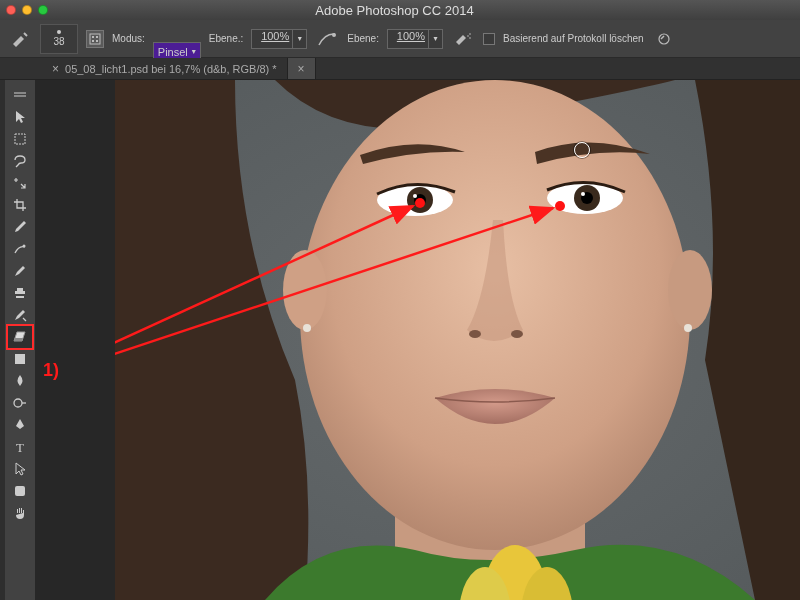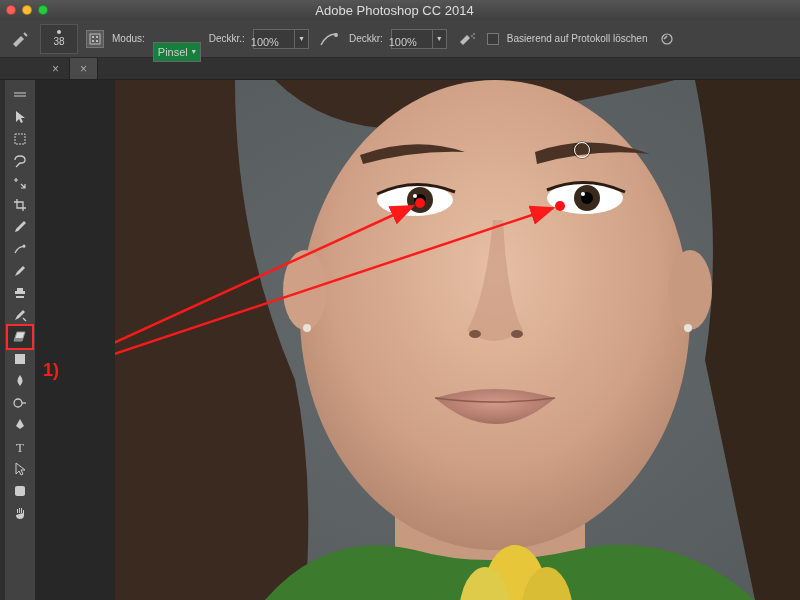--- a/index.html
+++ b/index.html
@@ -8,23 +8,23 @@
   .dots { display: flex; gap: 6px; }
   .dot { width: 10px; height: 10px; border-radius: 50%; border: 0.5px solid rgba(0,0,0,.3); }
   .dot.red { background:#ff5f56; } .dot.yellow { background:#ffbd2e; } .dot.green { background:#27c93f; }
   .title { position: absolute; left: 0; right: 11px; text-align: center; color: #ddd; font-size: 13px; font-weight: 500; pointer-events: none; }
   .optionsbar { height: 38px; background: #424242; border-bottom: 1px solid #2a2a2a; display: flex; align-items: center; gap: 8px; padding: 0 8px; }
   .opt-icon { width: 24px; height: 24px; display: flex; align-items: center; justify-content: center; }
   .brush-preview { width: 38px; height: 30px; background:#3a3a3a; border:1px solid #555; display:flex; flex-direction:column; align-items:center; justify-content:center; }
   .brush-dot { width:4px; height:4px; border-radius:50%; background:#ccc; margin-bottom:2px; }
   .brush-size { font-size:10px; color:#ccc; }
   .opt-label { color:#ccc; font-size:10px; }
-  .opt-select { height:20px; background:#15803d; border:1px solid #666; color:#ccc; font-size:11px; padding:0 4px; display:flex; align-items:center; gap:4px;margin-top:26px; }
+  .opt-select { height:20px; background:#4c1d95; border:1px solid #666; color:#ccc; font-size:11px; padding:0 4px; display:flex; align-items:center; gap:4px;margin-top:26px; }
   .opt-select .caret { font-size:8px; }
-  .opt-input { width:42px; height:20px; background:#3a3a3a; border:1px solid #666; color:#ccc; font-size:11px; text-align:right; padding-right:15px; display:flex; align-items:flex-end; justify-content:flex-end; }
+  .opt-input { width:42px; height:20px; background:#3a3a3a; border:1px solid #666; color:#ccc; font-size:11px; text-align:right; padding-right:3px; display:flex; align-items:flex-start; justify-content:flex-end;text-decoration:underline; }
   .drop-btn { width:14px; height:20px; background:#3a3a3a; border:1px solid #666; border-left:none; display:flex; align-items:center; justify-content:center; font-size:8px; }
   .checkbox { width:12px; height:12px; border:1px solid #777; background:#3a3a3a; }
   .tabbar { height: 22px; background:#313131; border-bottom:1px solid #222; display:flex; align-items:stretch; padding-left:42px; }
   .tab { display:flex; align-items:center; gap:6px; padding:0 10px; font-size:11px; color:#ccc; border-right:1px solid #222; }
   .tab.inactive { background:#313131; color:#aaa; }
   .tab.active { background:#4a4a4a; color:#eee; }
   .tab .close { font-size:12px; color:#aaa; }
   .workspace { display:flex; height:520px; }
   .toolgutter { width:5px; background:#2e2e2e; }
   .toolbar { width:30px; background:#424242; display:flex; flex-direction:column; align-items:center; padding-top:4px; }
@@ -69,34 +69,34 @@
         <rect x="7" y="3" width="2" height="2" fill="#bbb"></rect>
         <rect x="3" y="7" width="2" height="2" fill="#bbb"></rect>
         <rect x="7" y="7" width="2" height="2" fill="#bbb"></rect>
       </svg>
   </div>
   <span class="opt-label">Modus:</span>
   <div class="opt-select">
     <span>Pinsel</span>
       <span class="caret">▾</span>
   </div>
-  <span class="opt-label">Deckkr.:</span>
+  <span class="opt-label">Ebene.:</span>
   <div style="display:flex">
     <div class="opt-input">
         <span>100%</span>
       </div>
     <div class="drop-btn">▾</div>
   </div>
   <div class="opt-icon">
     <svg width="20" height="16" viewBox="0 0 20 16">
         <path d="M2 14 Q8 2 18 3" stroke="#bbb" fill="none" stroke-width="1.5"></path>
         <circle cx="17" cy="4" r="2" fill="#bbb"></circle>
       </svg>
   </div>
-  <span class="opt-label">Deckkr:</span>
+  <span class="opt-label">Ebene:</span>
   <div style="display:flex">
     <div class="opt-input">
         <span>100%</span>
       </div>
     <div class="drop-btn">▾</div>
   </div>
   <div class="opt-icon">
     <svg width="20" height="16" viewBox="0 0 20 16">
         <path d="M3 11 L10 4 L13 7 L6 14 Z" fill="#bbb"></path>
         <circle cx="15" cy="5" r="0.8" fill="#bbb"></circle>
@@ -110,20 +110,21 @@
     <svg width="20" height="16" viewBox="0 0 20 16">
         <circle cx="10" cy="8" r="5" fill="none" stroke="#bbb" stroke-width="1.2"></circle>
         <path d="M7 8 L10 5" stroke="#bbb" stroke-width="1.5"></path>
       </svg>
   </div>
 </div>
 
 <div class="tabbar">
   <div class="tab inactive">
     <span class="close">×</span>
+    <span>05_08_licht1.psd bei 16,7% (d&amp;b, RGB/8) *</span>
   </div>
   <div class="tab active">
     <span class="close">×</span>
   </div>
 </div>
 
 <div class="workspace">
   <div class="toolgutter"></div>
   <div class="toolbar">
     <div class="tool">

